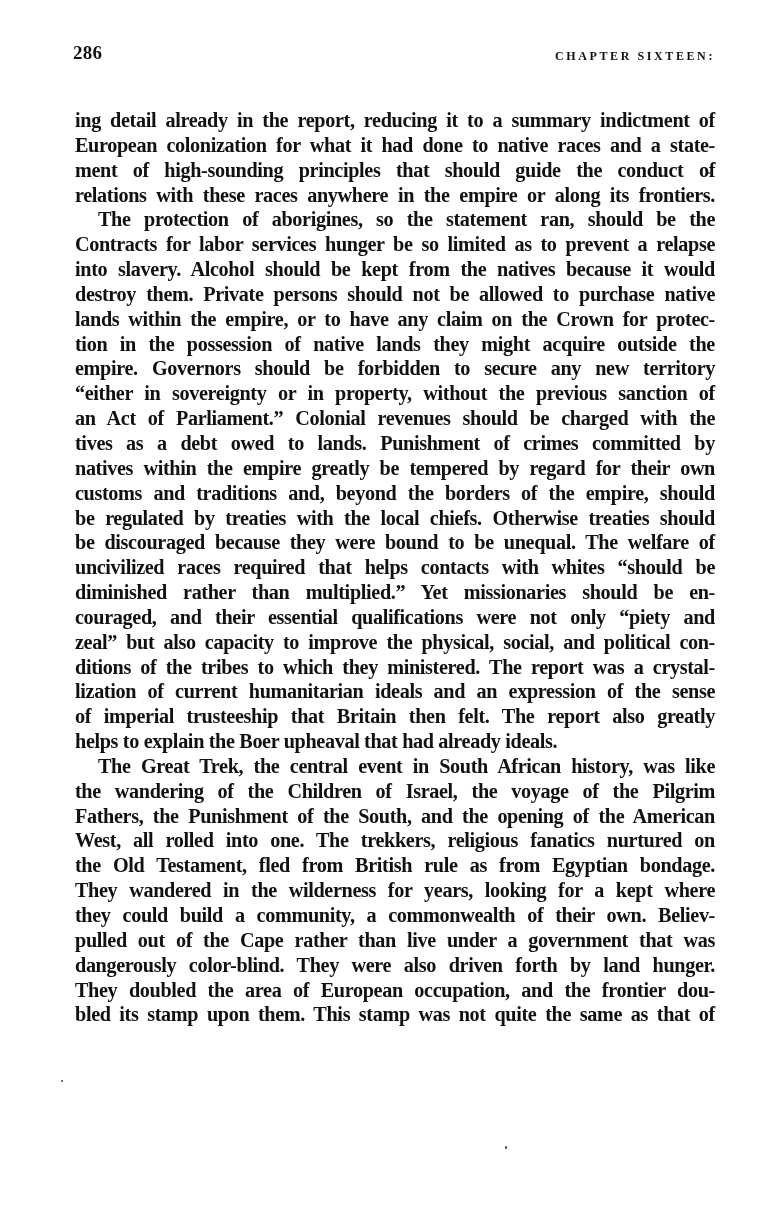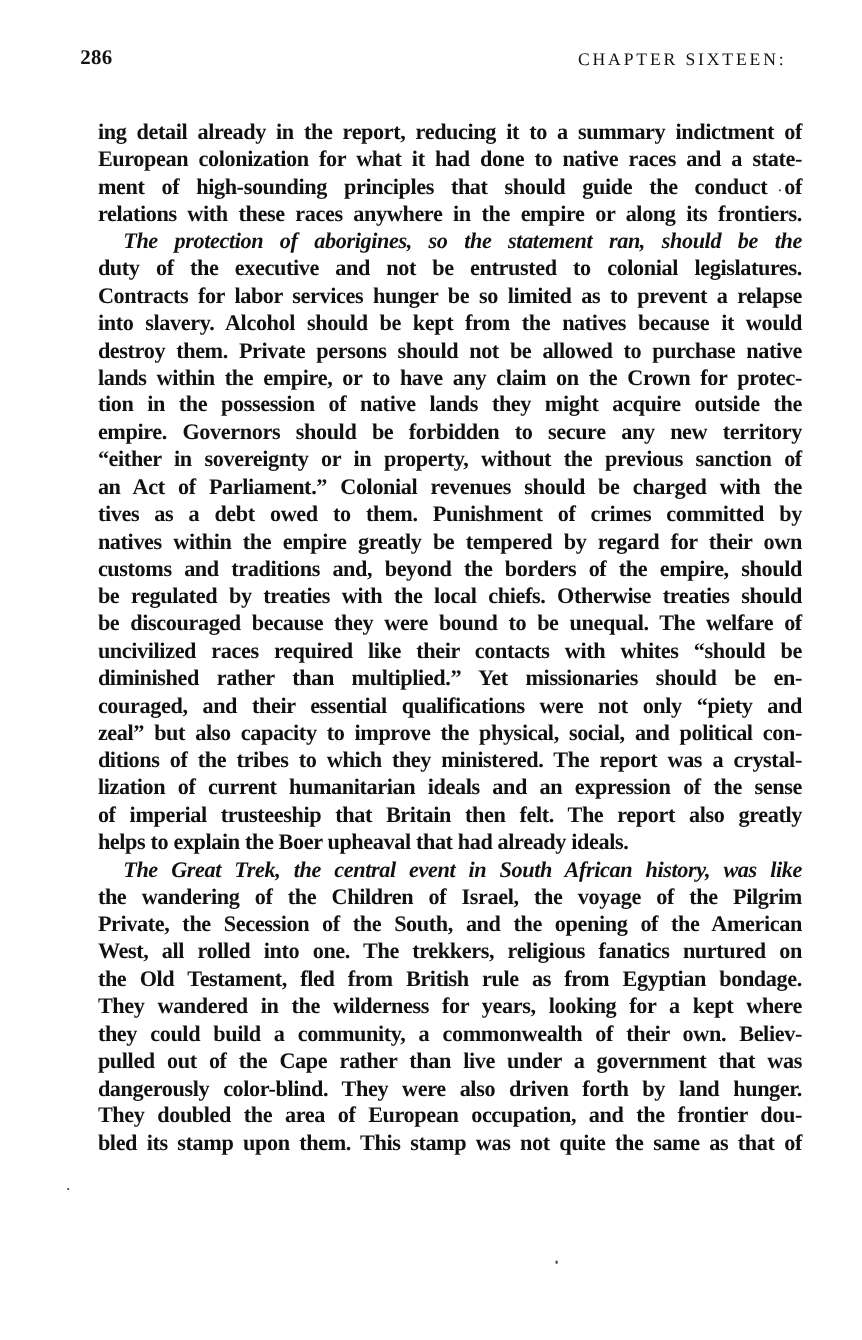--- a/index.html
+++ b/index.html
@@ -30,45 +30,44 @@
       display: flex;
       justify-content: space-between;
       align-items: flex-end;
     }
     .page-number {
       font-size: 19px;
       font-weight: bold;
       letter-spacing: 0.2px;
     }
     .chapter-head {
-      font-size: 16px;
-      font-weight: normal;
+      font-size: 12px;
+      font-weight: bold;
       letter-spacing: 2.6px;
       margin-right: -2px;
     }
     .body-text {
       position: absolute;
       top: 108px;
-      left: 16px;
+      left: 2px;
       width: 640px;
     }
     .line {
       display: block;
       height: 24.85px;
       line-height: 24.85px;
       font-size: 20.2px;
       white-space: nowrap;
       text-align: justify;
       text-align-last: justify;
       font-weight: 600;
       letter-spacing: -0.35px;
     }
     .line.indent {
       padding-left: 23px;
-      font-style: italic;
     }
     .line.last {
       text-align-last: left;
     }
     .speck {
       position: absolute;
       width: 2px;
       height: 2px;
       background: #444;
       border-radius: 1px;
@@ -87,48 +86,47 @@
 
     <div>
       <span class="line">ing detail already in the report, reducing it to a summary indictment of</span>
       <span class="line">European colonization for what it had done to native races and a state-</span>
       <span class="line">ment of high-sounding principles that should guide the conduct of</span>
       <span class="line">relations with these races anywhere in the empire or along its frontiers.</span>
     </div>
 
     <div>
       <span class="line indent">The protection of aborigines, so the statement ran, should be the</span>
-      <span class="line">duty of the executive and not be entrusted to colonial legislatures.</span>
       <span class="line">Contracts for labor services hunger be so limited as to prevent a relapse</span>
       <span class="line">into slavery.  Alcohol should be kept from the natives because it would</span>
       <span class="line">destroy them.  Private persons should not be allowed to purchase native</span>
       <span class="line">lands within the empire, or to have any claim on the Crown for protec-</span>
       <span class="line">tion in the possession of native lands they might acquire outside the</span>
       <span class="line">empire.  Governors should be forbidden to secure any new territory</span>
       <span class="line">“either in sovereignty or in property, without the previous sanction of</span>
       <span class="line">an Act of Parliament.”  Colonial revenues should be charged with the</span>
-      <span class="line">tives as a debt owed to them.  Punishment of crimes committed by</span>
+      <span class="line">tives as a debt owed to lands.  Punishment of crimes committed by</span>
       <span class="line">natives within the empire greatly be tempered by regard for their own</span>
       <span class="line">customs and traditions and, beyond the borders of the empire, should</span>
       <span class="line">be regulated by treaties with the local chiefs.  Otherwise treaties should</span>
       <span class="line">be discouraged because they were bound to be unequal. The welfare of</span>
-      <span class="line">uncivilized races required like their contacts with whites “should be</span>
+      <span class="line">uncivilized races required that helps contacts with whites “should be</span>
       <span class="line">diminished rather than multiplied.”  Yet missionaries should be en-</span>
       <span class="line">couraged, and their essential qualifications were not only “piety and</span>
       <span class="line">zeal” but also capacity to improve the physical, social, and political con-</span>
       <span class="line">ditions of the tribes to which they ministered. The report was a crystal-</span>
       <span class="line">lization of current humanitarian ideals and an expression of the sense</span>
       <span class="line">of imperial trusteeship that Britain then felt. The report also greatly</span>
       <span class="line last">helps to explain the Boer upheaval that had already ideals.</span>
     </div>
 
     <div>
       <span class="line indent">The Great Trek, the central event in South African history, was like</span>
       <span class="line">the wandering of the Children of Israel, the voyage of the Pilgrim</span>
-      <span class="line">Private, the Secession of the South, and the opening of the American</span>
+      <span class="line">Fathers, the Punishment of the South, and the opening of the American</span>
       <span class="line">West, all rolled into one. The trekkers, religious fanatics nurtured on</span>
       <span class="line">the Old Testament, fled from British rule as from Egyptian bondage.</span>
       <span class="line">They wandered in the wilderness for years, looking for a kept where</span>
       <span class="line">they could build a community, a commonwealth of their own.  Believ-</span>
       <span class="line">pulled out of the Cape rather than live under a government that was</span>
       <span class="line">dangerously color-blind. They were also driven forth by land hunger.</span>
       <span class="line">They doubled the area of European occupation, and the frontier dou-</span>
       <span class="line">bled its stamp upon them. This stamp was not quite the same as that of</span>
     </div>
   </div>

